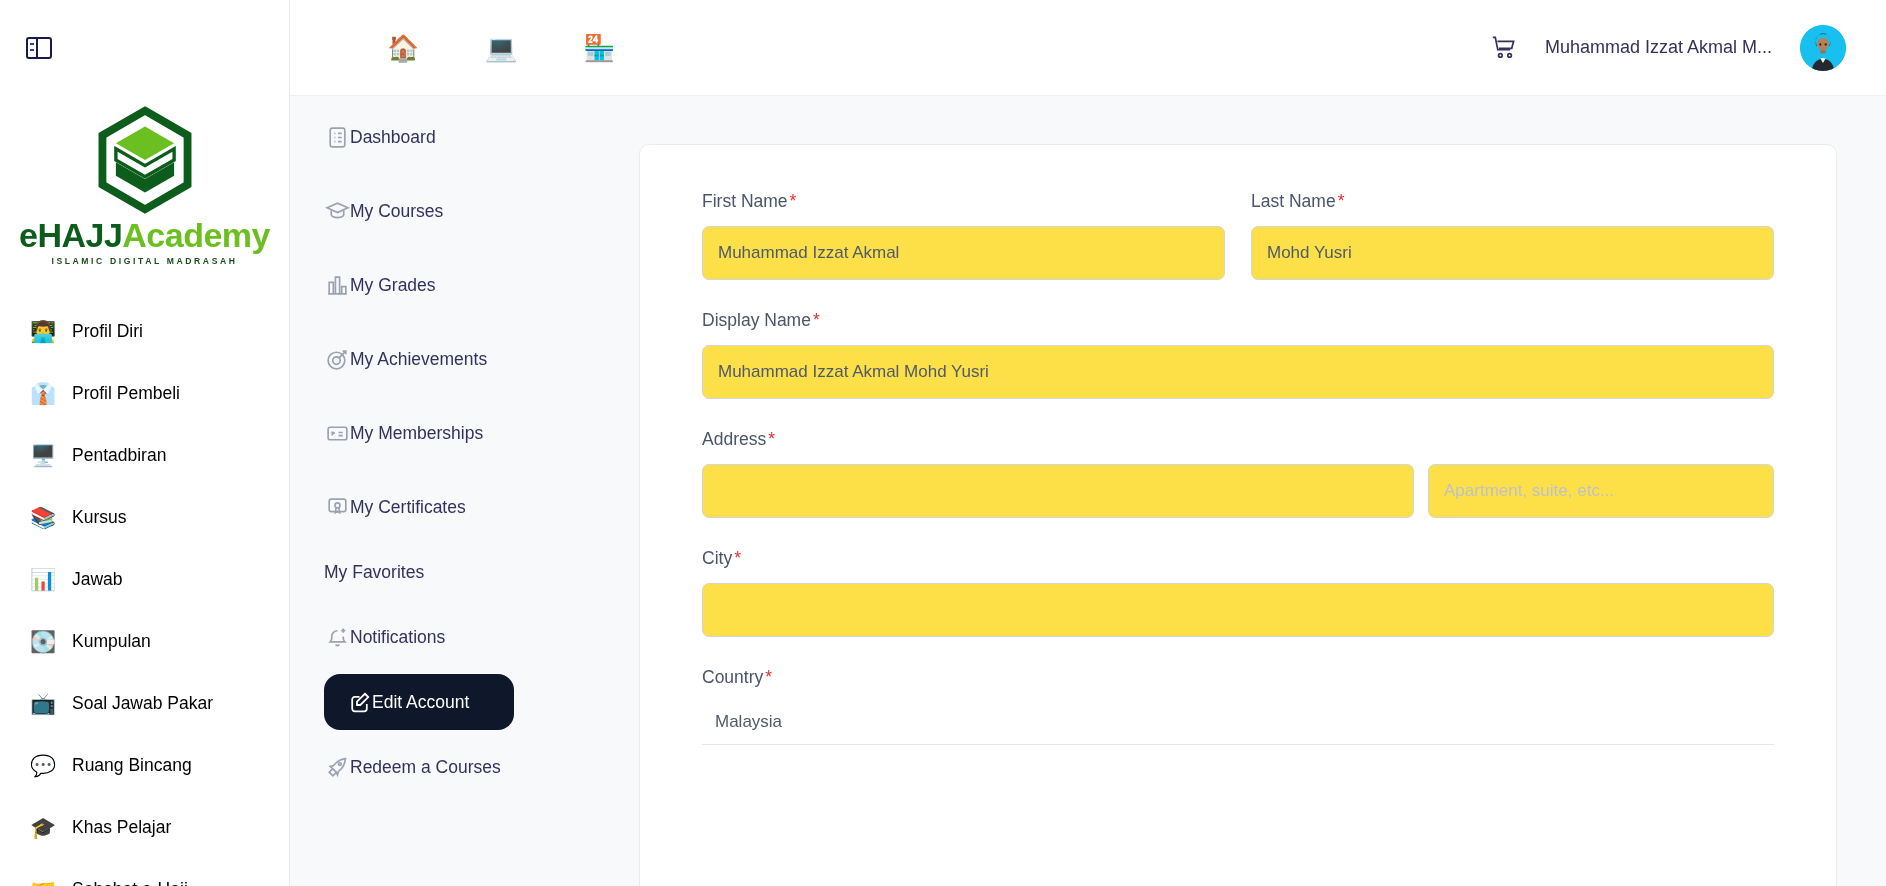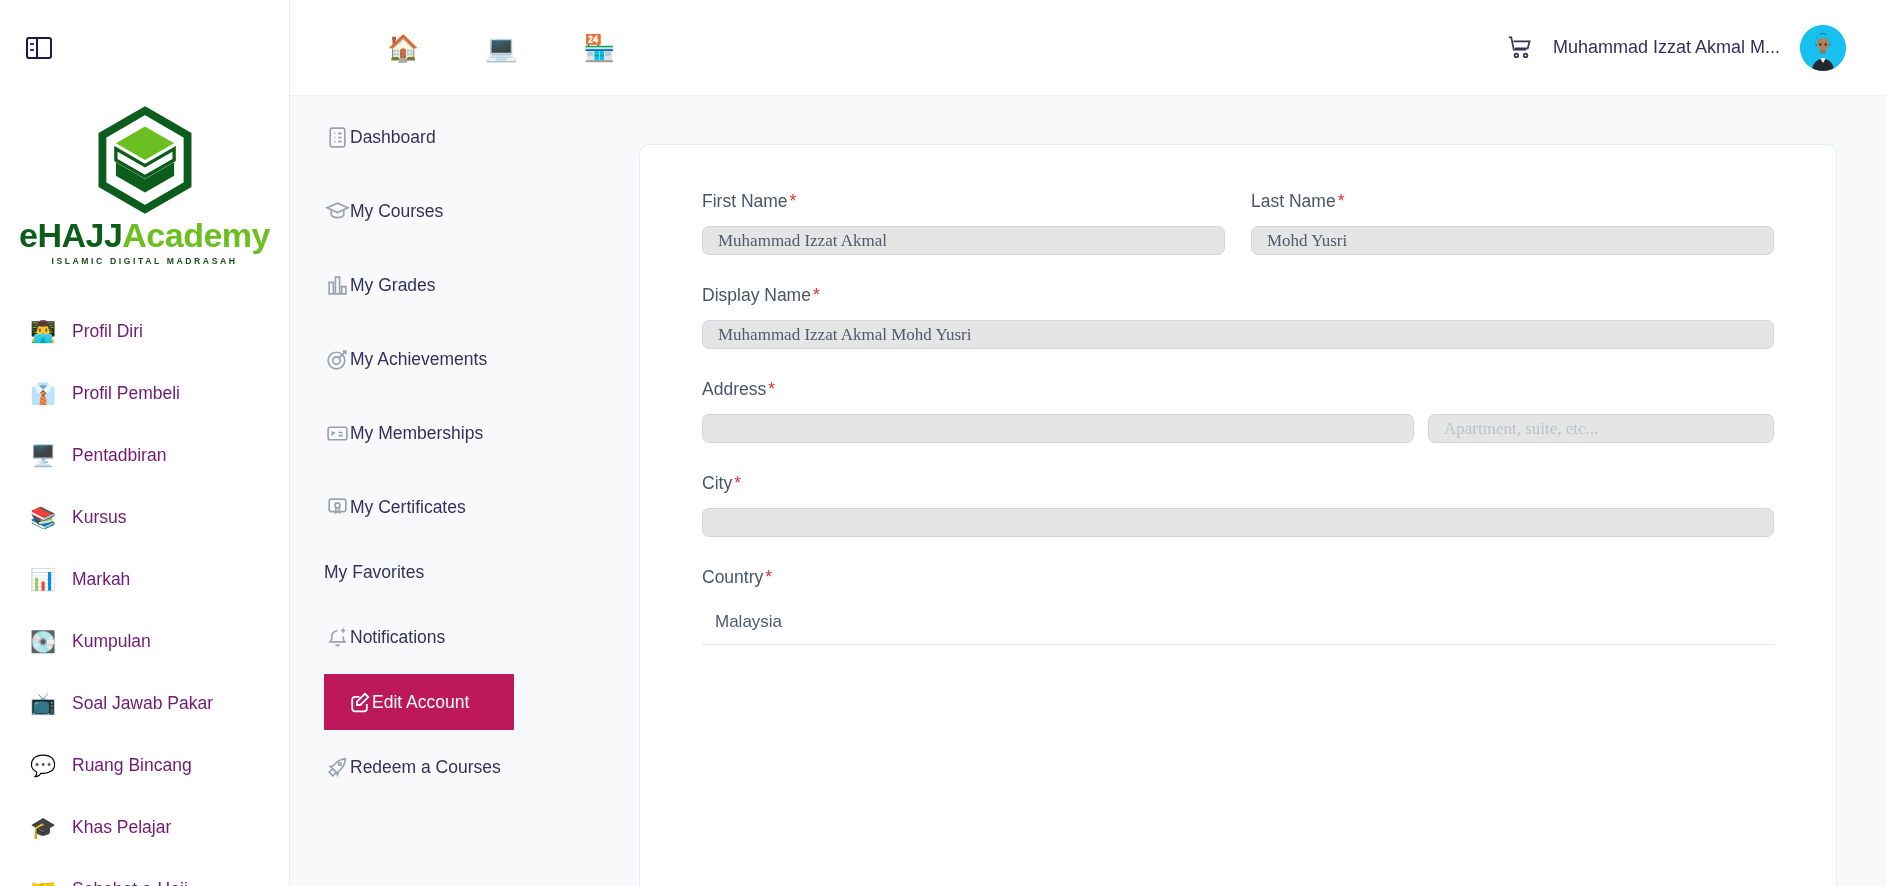--- a/index.html
+++ b/index.html
@@ -46,61 +46,61 @@
     font-weight: 700; margin-top: 4px;
   }
 
   .sb-list { padding: 8px 0 0; }
   .sb-item {
     display: flex; align-items: center; gap: 16px;
     padding: 7px 0 7px 30px; height: 62px;
     cursor: pointer; text-decoration: none;
   }
   .sb-emoji { font-size: 21px; width: 26px; text-align: center; line-height: 1; flex: 0 0 26px; }
-  .sb-label { font-size: 17.5px; color: #701a75; white-space: nowrap; }
+  .sb-label { font-size: 17.5px; color: #000000; white-space: nowrap; }
 
   
   .navpanel {
     width: 300px; flex: 0 0 300px; height: 886px;
     background: #f8f9fb;
     padding-top: 100px;
     position: relative;
   }
   .np-item {
     display: flex; align-items: center; gap: 0;
     height: 74px; padding-left: 34px; cursor: pointer;
     color: #32325d; font-size: 17.5px;
   }
   .np-item.header-label {
     height: 56px; cursor: default; color: #32325d; padding-left: 34px;
   }
   .np-icon { width: 26px; height: 26px; flex: 0 0 26px; color: #9aa2b1; display:flex; align-items:center; justify-content:center; }
   .np-icon svg { width: 25px; height: 25px; display: block; }
   .np-active {
-    background: #be185d; color: #ffffff;
+    background: #0f172a; color: #ffffff;
     margin: 0 34px 0 34px; padding-left: 22px;
-    border-radius: 1px; height: 56px;
+    border-radius: 16px; height: 56px;
     width: calc(100% - 110px);
     text-align: right;
   }
   .np-active .np-icon { color: #ffffff; }
   .np-label { white-space: nowrap; }
 
   
   .main { flex: 1; height: 886px; background: #f8f9fb; position: relative; }
   .topbar {
     height: 96px; background: #ffffff;
     border-bottom: 1px solid #edeff3;
     display: flex; align-items: center;
     position: absolute; top: 0; left: -300px; right: 0;
     z-index: 5; padding-right: 40px;
   }
   .topbar-icons { display: flex; align-items: center; gap: 66px; margin-left: 97px; }
   .topbar-emoji { font-size: 26px; cursor: pointer; line-height: 1; }
-  .topbar-right { margin-left: auto; display: flex; align-items: center; gap: 20px; }
+  .topbar-right { margin-left: auto; display: flex; align-items: center; gap: 28px; }
   .cart-icon { width: 27px; height: 27px; color: #32325d; cursor: pointer; }
   .cart-icon svg { width: 100%; height: 100%; display: block; }
   .username { font-size: 18px; color: #32325d; white-space: nowrap; cursor: pointer; }
   .avatar {
     width: 46px; height: 46px; border-radius: 50%;
     background: #18c0ef; overflow: hidden; cursor: pointer;
     flex: 0 0 46px; position: relative;
   }
   .avatar svg { width: 100%; height: 100%; display: block; }
 
@@ -115,26 +115,26 @@
     min-height: 820px;
   }
   .row2 { display: flex; gap: 26px; justify-content: flex-end; }
   .fgroup { margin-bottom: 30px; }
   .fgroup.half { flex: 1; }
   .flabel {
     font-size: 17.5px; color: #4a5568; margin-bottom: 14px; display: block;
   }
   .req { color: #e03131; margin-left: 2px; }
   .finput {
-    width: 100%; height: 29px;
+    width: 100%; height: 54px;
     border: 1px solid #d2d6dc; border-radius: 7px;
     padding: 0 15px;
     font-size: 17px; color: #4f5b6b;
-    font-family: Liberation Serif, serif;
-    background: #e5e5e5; outline: none;
+    font-family: Liberation Sans, sans-serif;
+    background: #fde047; outline: none;
   }
   .finput::placeholder { color: #bcc2cc; }
   .addr-row { display: flex; gap: 14px; }
   .addr-main { flex: 0 0 712px; }
   .addr-apt { flex: 1; }
   .country-line {
     font-size: 17px; color: #4f5b6b;
     padding: 10px 13px 12px;
     border-bottom: 1px solid #e2e5ea;
   }
@@ -179,21 +179,21 @@
       <div class="sb-item">
         <span class="sb-emoji">🖥️</span>
         <span class="sb-label">Pentadbiran</span>
       </div>
       <div class="sb-item">
         <span class="sb-emoji">📚</span>
         <span class="sb-label">Kursus</span>
       </div>
       <div class="sb-item">
         <span class="sb-emoji">📊</span>
-        <span class="sb-label">Markah</span>
+        <span class="sb-label">Jawab</span>
       </div>
       <div class="sb-item">
         <span class="sb-emoji">💽</span>
         <span class="sb-label">Kumpulan</span>
       </div>
       <div class="sb-item">
         <span class="sb-emoji">📺</span>
         <span class="sb-label">Soal Jawab Pakar</span>
       </div>
       <div class="sb-item">

